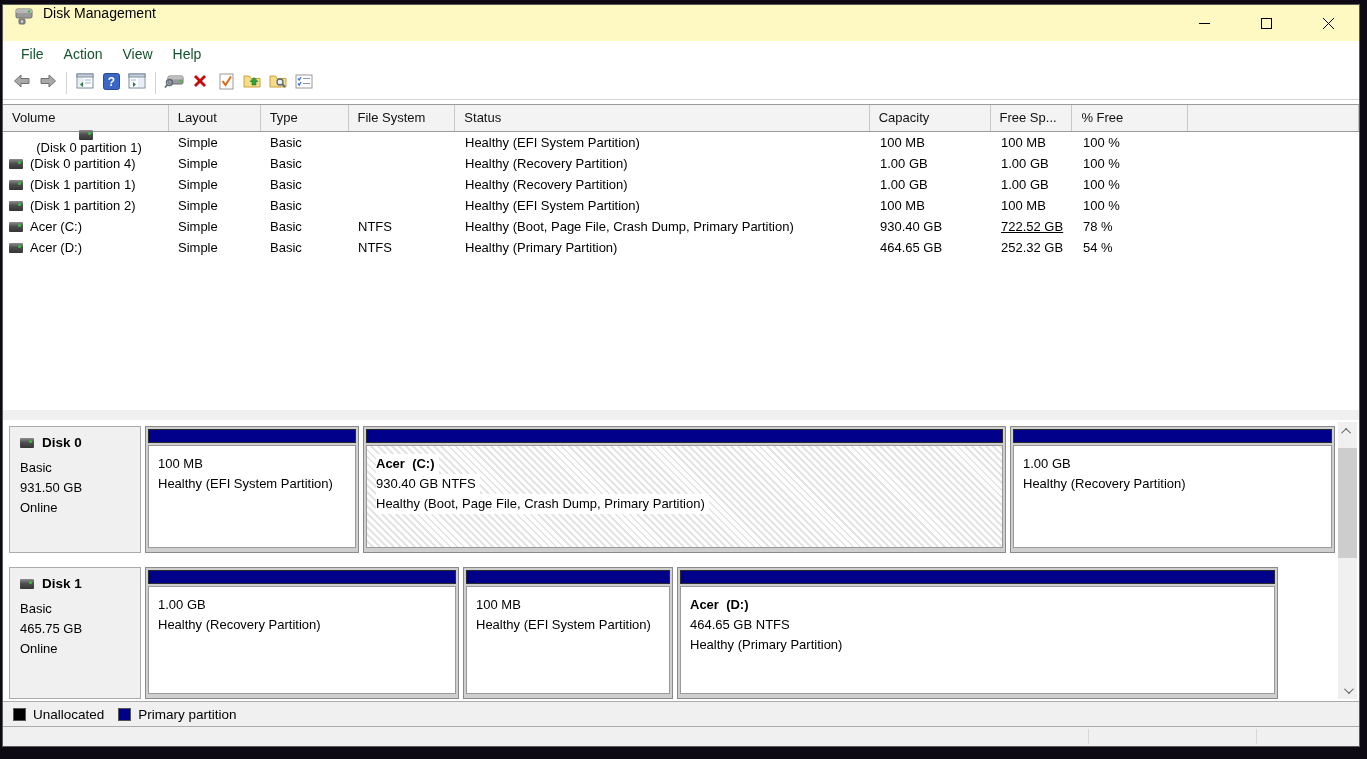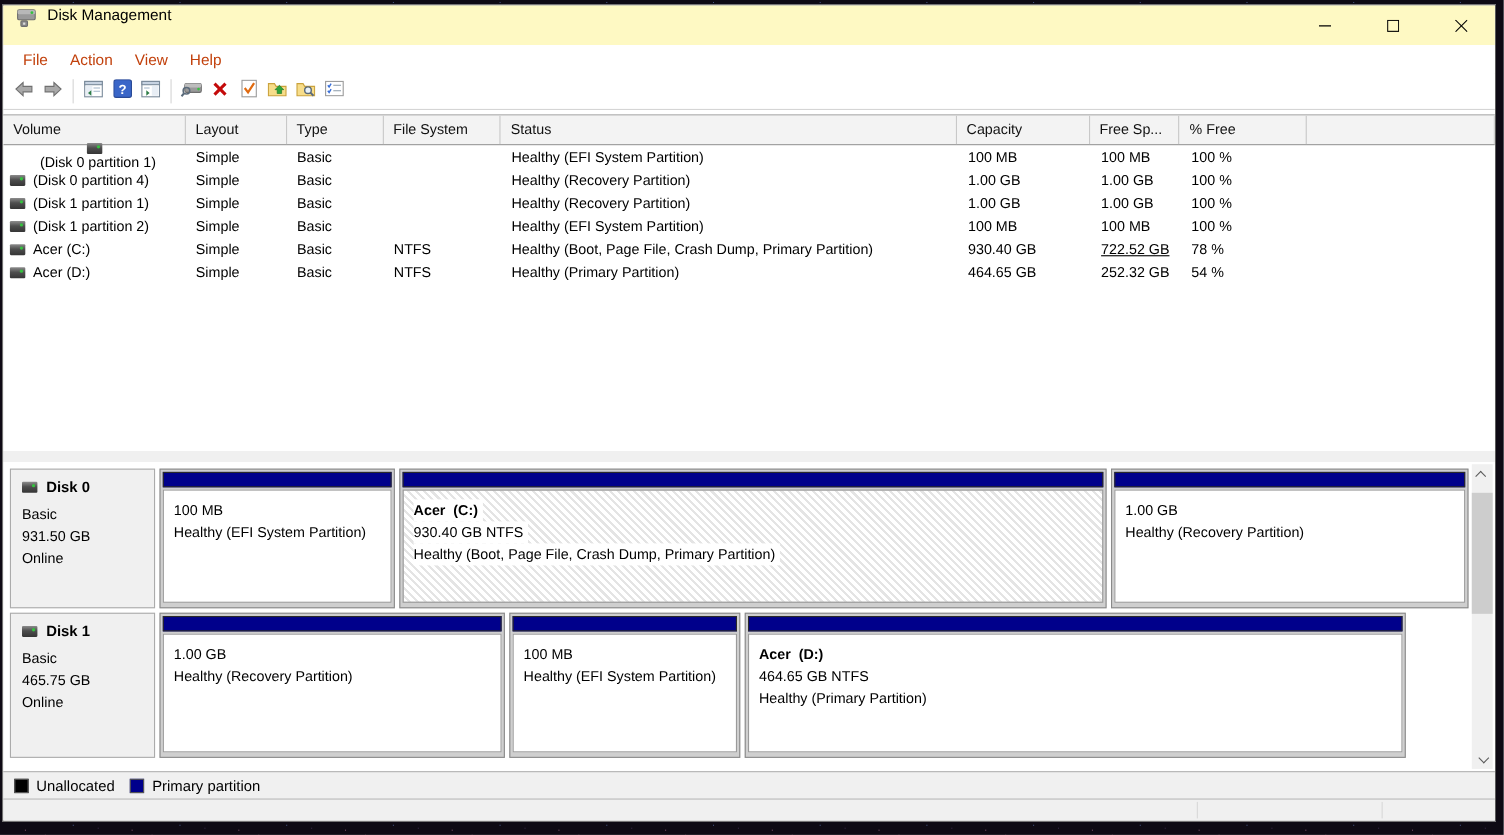--- a/index.html
+++ b/index.html
@@ -22,21 +22,21 @@
   }
   
   .titlebar { height:36px; display:flex; align-items:flex-start; background:#fef9c3; flex:0 0 auto; }
   .title-icon { margin-left:10px; width:22px; height:22px; }
   .title-text { margin-left:8px; font-size:14px; color:#000; }
   .title-controls { margin-left:auto; display:flex; height:100%; }
   .ctl-btn { width:62px; height:100%; display:flex; align-items:center; justify-content:center; }
   .ctl-btn svg { display:block; }
   
   .menubar { height:26px; display:flex; align-items:center; padding-left:8px; background:#fff; flex:0 0 auto; }
-  .menu-item { padding:3px 10px; font-size:14px; color:#c2410c; }
+  .menu-item { padding:3px 10px; font-size:14px; color:#14532d; }
   
   .toolbar { height:33px; display:flex; align-items:center; background:#fff; border-bottom:1px solid #d5d5d5; padding-left:6px; flex:0 0 auto; }
   .tb-group { display:flex; align-items:center; }
   .tb-sep { width:1px; height:22px; background:#d5d5d5; margin:0 5px; }
   .tb-btn { width:26px; height:26px; display:flex; align-items:center; justify-content:center; }
   
   .listview { height:310px; background:#fff; padding-top:4px; flex:0 0 auto; }
   .lv-inner { border-top:1px solid #9a9a9a; height:306px; overflow:hidden; }
   .lv-header { display:flex; height:27px; background:#f3f3f3; border-bottom:1px solid #9a9a9a; }
   .lv-hcell { border-right:1px solid #c8c8c8; padding:5px 0 0 9px; font-size:13px; color:#111; white-space:nowrap; overflow:hidden; }
@@ -349,21 +349,21 @@
           </div>
           <div class="part" style="width: 325px;">
             <div class="part-head"></div>
             <div class="part-body" style="height: 103px;">
               <span class="pline">1.00 GB</span>
               <span class="pline">Healthy (Recovery Partition)</span>
             </div>
           </div>
         </div>
       </div>
-      <div class="disk-row" style="top: 137px; height: 132px;">
+      <div class="disk-row" style="top: 147px; height: 132px;">
         <div class="disk-label">
           <div class="dname">
             <span class="drive-glyph"></span>
             <span>Disk 1</span>
           </div>
           <div class="dline">Basic</div>
           <div class="dline">465.75 GB</div>
           <div class="dline">Online</div>
         </div>
         <div class="parts">

